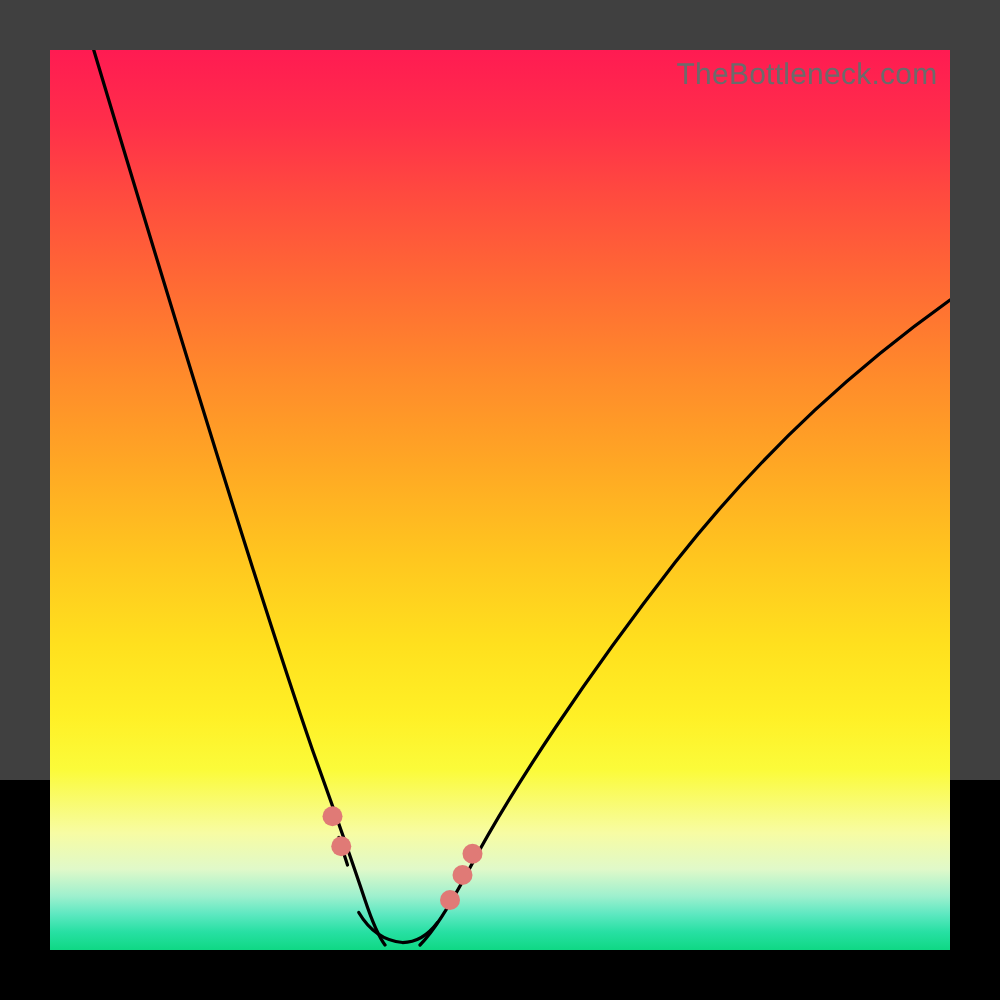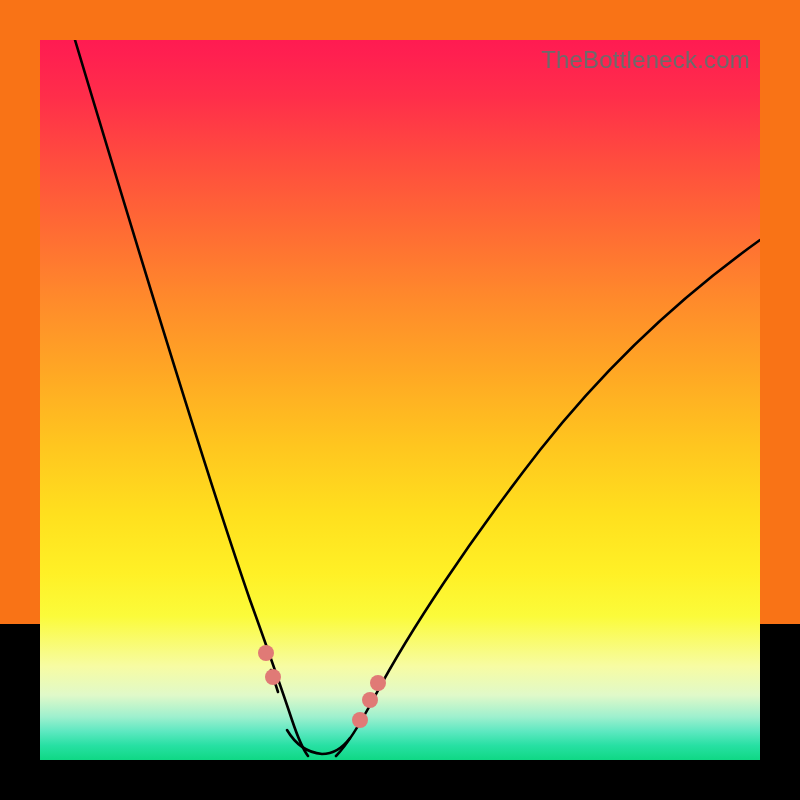--- a/index.html
+++ b/index.html
@@ -1,16 +1,16 @@
 <!DOCTYPE html>
 <html><head>
 <meta charset="utf-8">
 <style>
   html,body{margin:0;padding:0;width:800px;height:800px;background:#000;overflow:hidden;font-family:Arial,Helvetica,sans-serif}
-  .frame{position:absolute;left:0;top:0;width:800px;height:624px;background:#f97316}
+  .frame{position:absolute;left:0;top:0;width:800px;height:624px;background:#404040}
   .plot{position:absolute;left:40px;top:40px;width:720px;height:720px;
     background:linear-gradient(to bottom,
       #ff1b52 0%,
       #ff2e4a 8%,
       #ff4a3f 16%,
       #ff6a34 26%,
       #ff8a2b 36%,
       #ffa724 46%,
       #ffc51f 56%,
       #ffe01e 66%,

